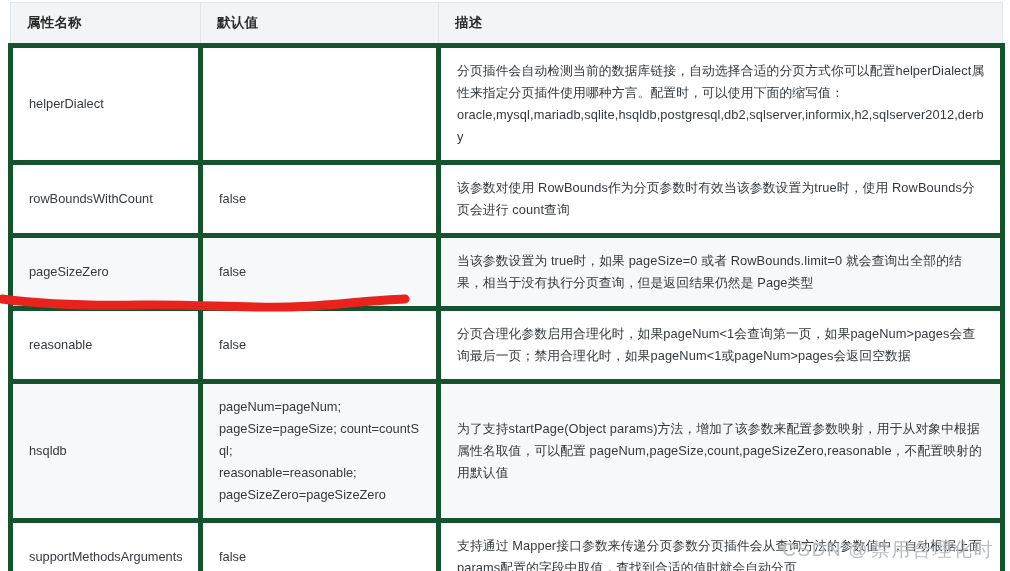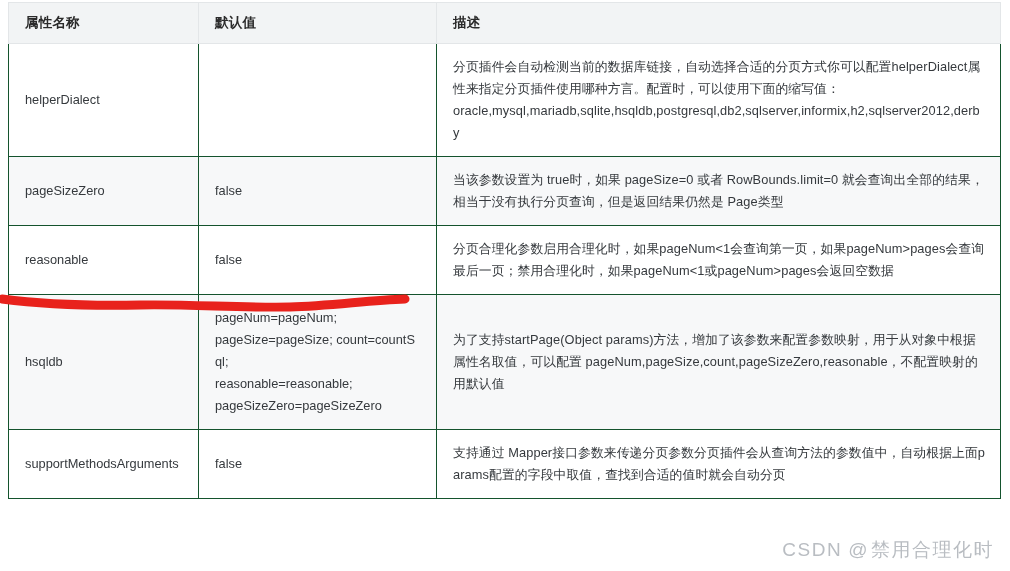--- a/index.html
+++ b/index.html
@@ -41,21 +41,21 @@
     font-weight: bold;
     font-size: 13.5px;
     text-align: left;
     padding: 11px 14px 11px 16px;
     border: 1px solid #e3e6e8;
     vertical-align: middle;
     letter-spacing: 0.2px;
   }
 
   table.props tbody td {
-    border: 1px solid #14532d;
+    border: 5px solid #14532d;
     padding: 12px 14px 12px 16px;
     font-size: 12.8px;
     line-height: 1.72;
     color: #35393d;
     vertical-align: middle;
     word-break: break-all;
   }
 
   table.props tbody tr.alt td {
     background: #f7f8f9;
@@ -122,20 +122,25 @@
     </thead>
     <tbody>
 
       <tr class="plain">
         <td class="col-name">helperDialect</td>
         <td class="col-def"></td>
         <td class="col-desc">分页插件会自动检测当前的数据库链接，自动选择合适的分页方式你可以配置helperDialect属性来指定分页插件使用哪种方言。配置时，可以使用下面的缩写值：<br>oracle,mysql,mariadb,sqlite,hsqldb,postgresql,db2,sqlserver,informix,h2,sqlserver2012,derby</td>
       </tr>
 
 
+      <tr class="plain">
+        <td class="col-name">rowBoundsWithCount</td>
+        <td class="col-def">false</td>
+        <td class="col-desc">该参数对使用 RowBounds作为分页参数时有效当该参数设置为true时，使用 RowBounds分页会进行 count查询</td>
+      </tr>
 
       <tr class="alt">
         <td class="col-name">pageSizeZero</td>
         <td class="col-def">false</td>
         <td class="col-desc">当该参数设置为 true时，如果 pageSize=0 或者 RowBounds.limit=0 就会查询出全部的结果，相当于没有执行分页查询，但是返回结果仍然是 Page类型</td>
       </tr>
 
       <tr class="plain">
         <td class="col-name">reasonable</td>
         <td class="col-def">false</td>

